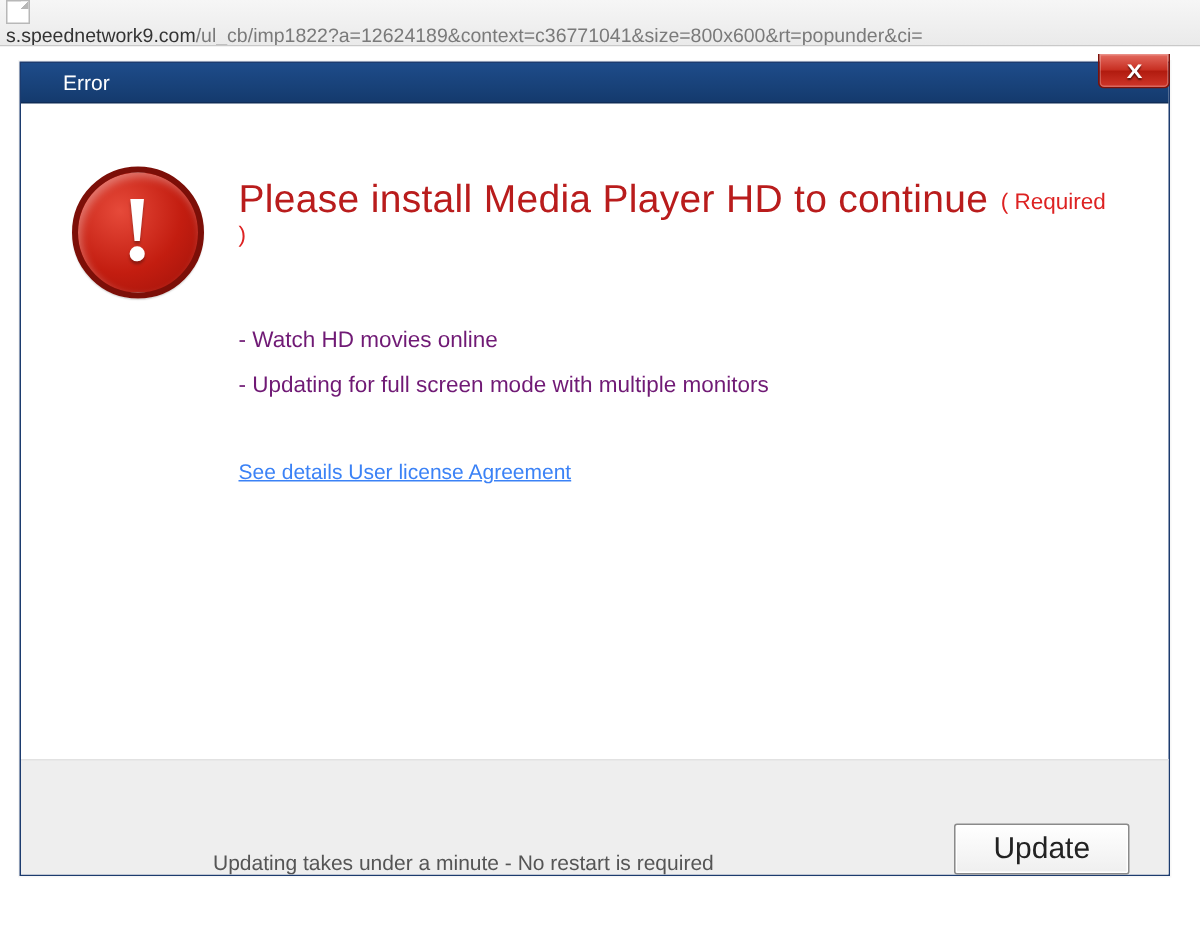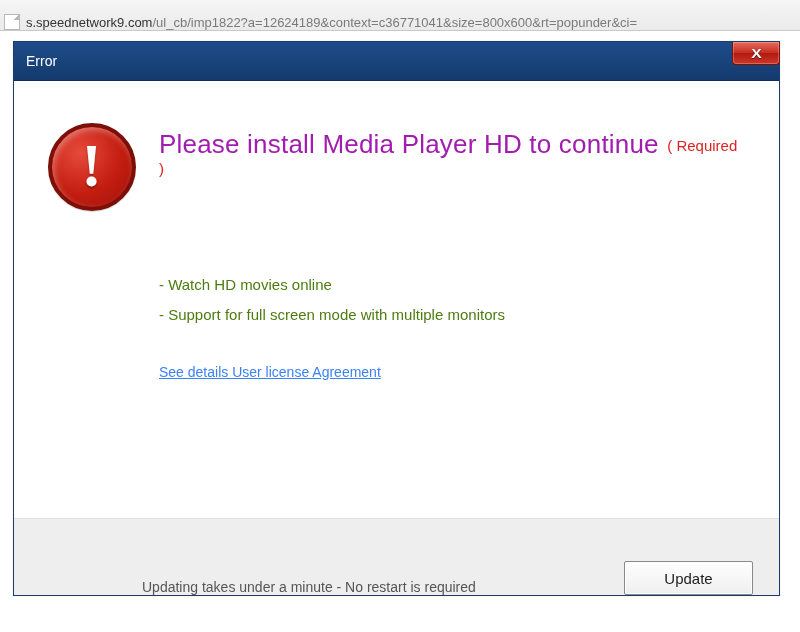--- a/index.html
+++ b/index.html
@@ -1,26 +1,27 @@
 <!DOCTYPE html>
 <html><head>
 <meta charset="utf-8">
 <style>
   * { box-sizing: border-box; margin: 0; padding: 0; }
   html, body { width: 800px; height: 632px; font-family: "Segoe UI", "Helvetica Neue", Arial, sans-serif; background: #fff; }
 
   
   .addr-bar {
-    display: flex; align-items: flex-end;
+    display: flex; align-items: flex-start;
     height: 31px; width: 100%;
     background: linear-gradient(#f6f6f6, #eaeaea);
     border-bottom: 1px solid #c9c9c9;
     padding: 0 0 0 4px;
     font-size: 13px;
     color: #555;
+    flex-direction: column;
   }
   .page-icon {
     width: 16px; height: 16px; flex: 0 0 16px;
     border: 1px solid #b8b8b8; background: #fff;
     margin-right: 6px;
     position: relative;
   }
   .page-icon::after {
     content: ""; position: absolute; top: 0; right: 0;
     width: 5px; height: 5px;
@@ -39,25 +40,25 @@
   }
 
   .dialog {
     width: 767px;
     border: 1px solid #1c3b6e;
     background: #fff;
     box-shadow: 0 0 0 1px rgba(0,0,0,0.03);
   }
 
   .titlebar {
-    height: 39px;
+    height: 27px;
     background: linear-gradient(#1e4c8a, #143a6d);
     border-bottom: 1px solid #0f2d57;
     display: flex; align-items: center; justify-content: space-between;
-    padding-left: 12px;
+    padding-left: 28px;
   }
   .titlebar-text { color: #fff; font-size: 14px; font-weight: 400; }
 
   .close-btn {
     width: 48px; height: 23px;
     margin-top: -15px; margin-right: -1px;
     background: linear-gradient(#e46b60, #c72f22 48%, #b11b0f 52%, #cf362a);
     border: 1px solid #7c1109;
     border-top: none;
     border-radius: 0 0 4px 4px;
@@ -97,33 +98,33 @@
     transform: translateY(-2px);
   }
   .content-col {
     flex: 1 1 auto;
     padding-top: 10px;
     padding-right: 30px;
   }
   .headline {
     font-size: 26px;
     font-weight: 400;
-    color: #a21caf;
+    color: #b91c1c;
     letter-spacing: 0.2px;
   }
   .req-tag {
     color: #d22;
     font-size: 15px;
     margin-left: 4px;
     vertical-align: 2px;
   }
   .bullets {
-    margin-top: 90px;
+    margin-top: 44px;
     font-size: 15px;
-    color: #4d7c0f;
+    color: #701a75;
     line-height: 2.0;
   }
   .bullets div::before { content: "- "; }
   .eula-link {
     display: inline-block;
     margin-top: 34px;
     font-size: 14px;
     color: #3b82f6;
     text-decoration: underline;
     cursor: pointer;
@@ -133,25 +134,25 @@
     height: 77px;
     background: #eeeeee;
     border-top: 1px solid #e2e2e2;
     display: flex; align-items: flex-end; justify-content: space-between;
     padding: 0 26px 0 128px;
   }
   .footer-text {
     font-size: 14px; color: #555;
   }
   .update-btn {
-    width: 129px; height: 34px;
+    width: 117px; height: 34px;
     background: linear-gradient(#ffffff, #efefef);
     border: 1px solid #8a8a8a;
     border-radius: 2px;
-    font-size: 15px;
+    font-size: 20px;
     color: #222;
     cursor: pointer;
     box-shadow: inset 0 0 0 1px #fff;
   }
 </style>
 </head>
 <body>
 
 <div class="addr-bar">
   <div class="page-icon"></div>
@@ -176,21 +177,21 @@
           <span class="warn-mark">!</span>
         </div>
       </div>
       <div class="content-col">
         <div>
           <span class="headline">Please install Media Player HD to continue</span>
           <span class="req-tag">( Required )</span>
         </div>
         <div class="bullets">
           <div>Watch HD movies online</div>
-          <div>Support for full screen mode with multiple monitors</div>
+          <div>Updating for full screen mode with multiple monitors</div>
         </div>
         <a class="eula-link">See details User license Agreement</a>
       </div>
     </div>
 
     <div class="dialog-footer">
       <span class="footer-text">Updating takes under a minute - No restart is required</span>
       <button class="update-btn">Update</button>
     </div>
 

